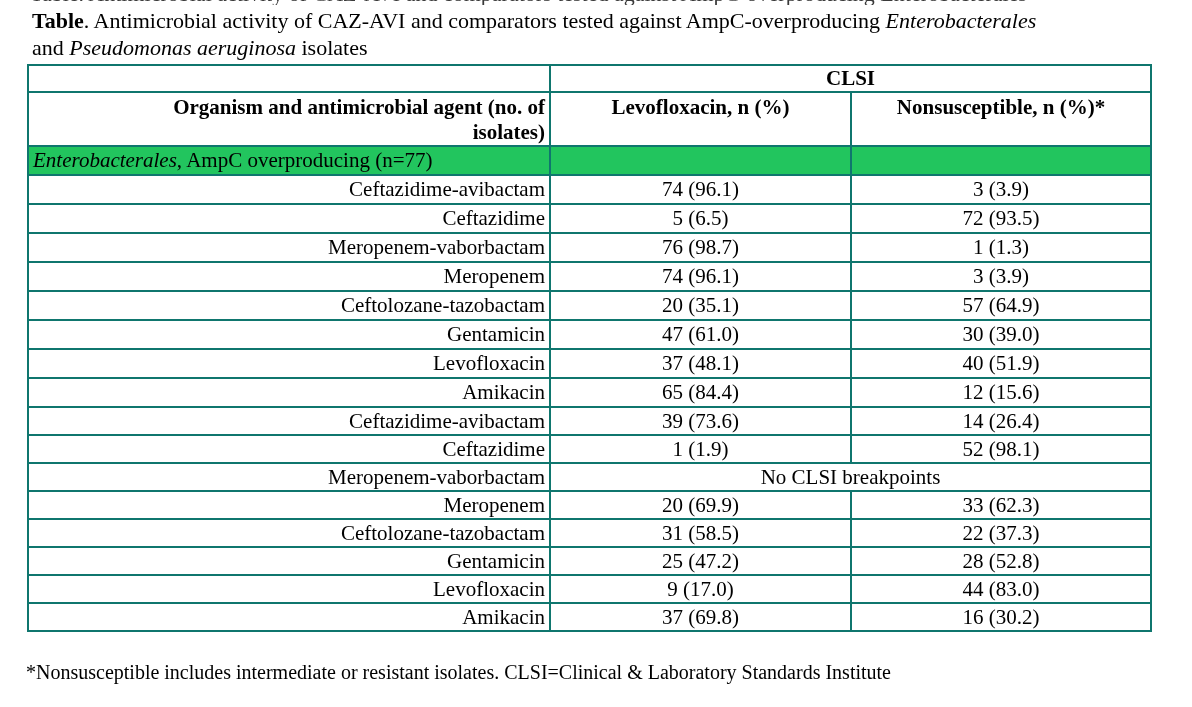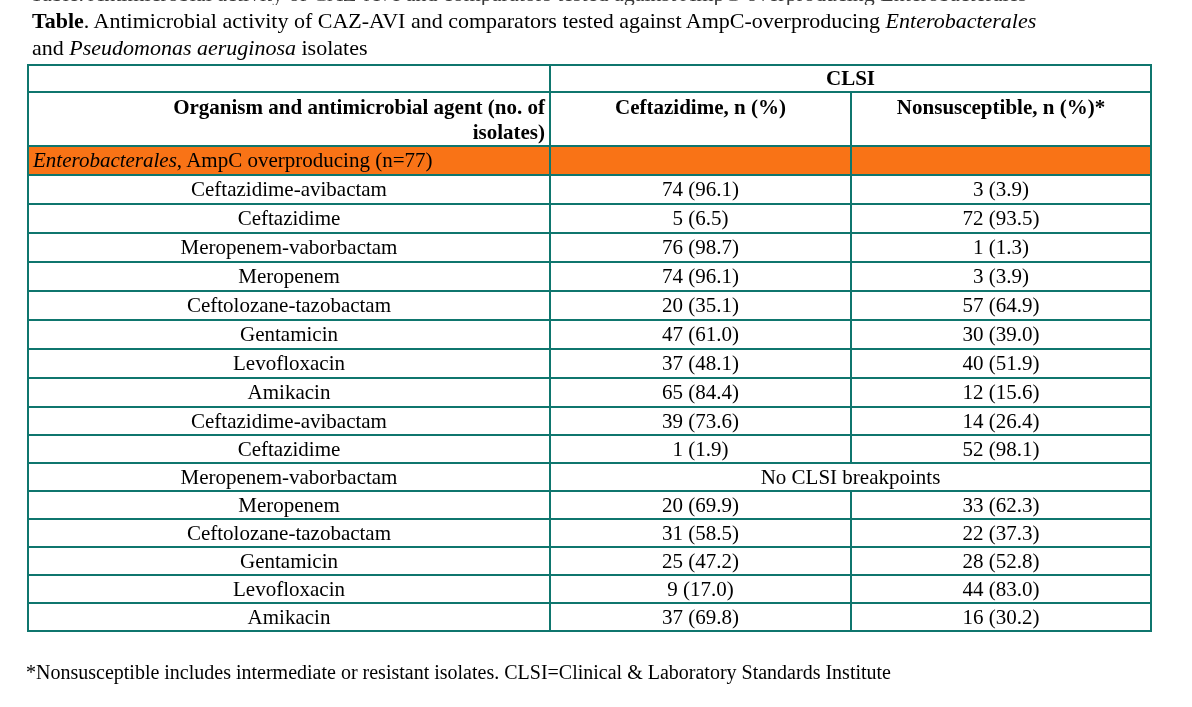--- a/index.html
+++ b/index.html
@@ -53,21 +53,21 @@
   tr.colhead-row { height: 52px; }
   tr.colhead-row th { font-weight: bold; vertical-align: top; padding-top: 2px; }
   th.org-head { text-align: right; white-space: pre-line; padding-left: 5px; }
   th.num-head { text-align: center; }
 
   tr.s0 { height: 29px; }
   tr.s1 { height: 28px; }
   tr.section-row td { vertical-align: middle; }
   td.sec-label { text-align: left; padding-left: 5px; }
   td.sec-label i { font-style: italic; }
-  td.agent { text-align: center; padding-left: 28px; vertical-align: middle; border-radius: 9px; }
+  td.agent { text-align: right; padding-left: 28px; vertical-align: middle; border-radius: 9px; }
   td.num { text-align: center; vertical-align: middle; }
 
   .footnote {
     position: absolute; left: 26px; top: 661px;
     width: 1150px;
     font-size: 20px;
   }
 </style>
 </head>
 <body>
@@ -88,26 +88,26 @@
     <col style="width:300px">
   </colgroup>
   <thead>
     <tr class="group-row">
       <td></td>
       <td class="clsi-cell" colspan="2">CLSI</td>
     </tr>
     <tr class="colhead-row">
       <th class="org-head">Organism and antimicrobial agent (no. of
 isolates)</th>
-      <th class="num-head">Ceftazidime, n (%)</th>
+      <th class="num-head">Levofloxacin, n (%)</th>
       <th class="num-head">Nonsusceptible, n (%)*</th>
     </tr>
   </thead>
   <tbody>
-      <tr class="section-row s0" style="background: #f97316;">
+      <tr class="section-row s0" style="background: #22c55e;">
         <td class="sec-label"><i>Enterobacterales</i>, AmpC overproducing (n=77)</td>
         <td></td>
         <td></td>
       </tr>
       <tr class="s0">
         <td class="agent">Ceftazidime-avibactam</td>
         <td class="num">74 (96.1)</td>
         <td class="num">3 (3.9)</td>
       </tr>
       <tr class="s0">

